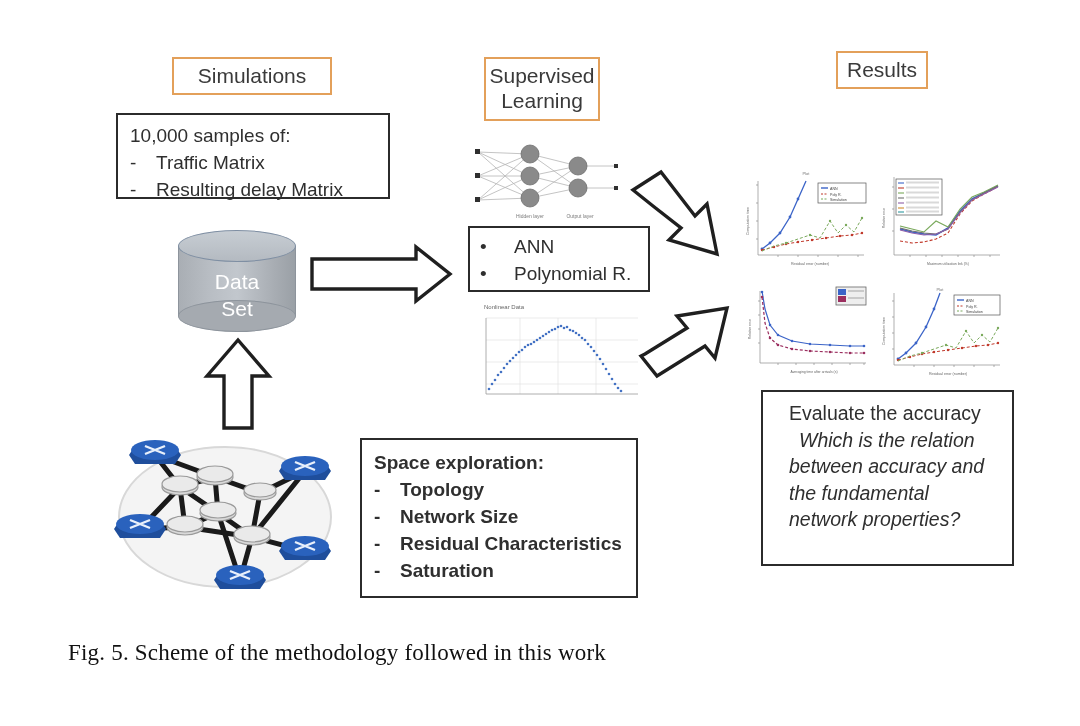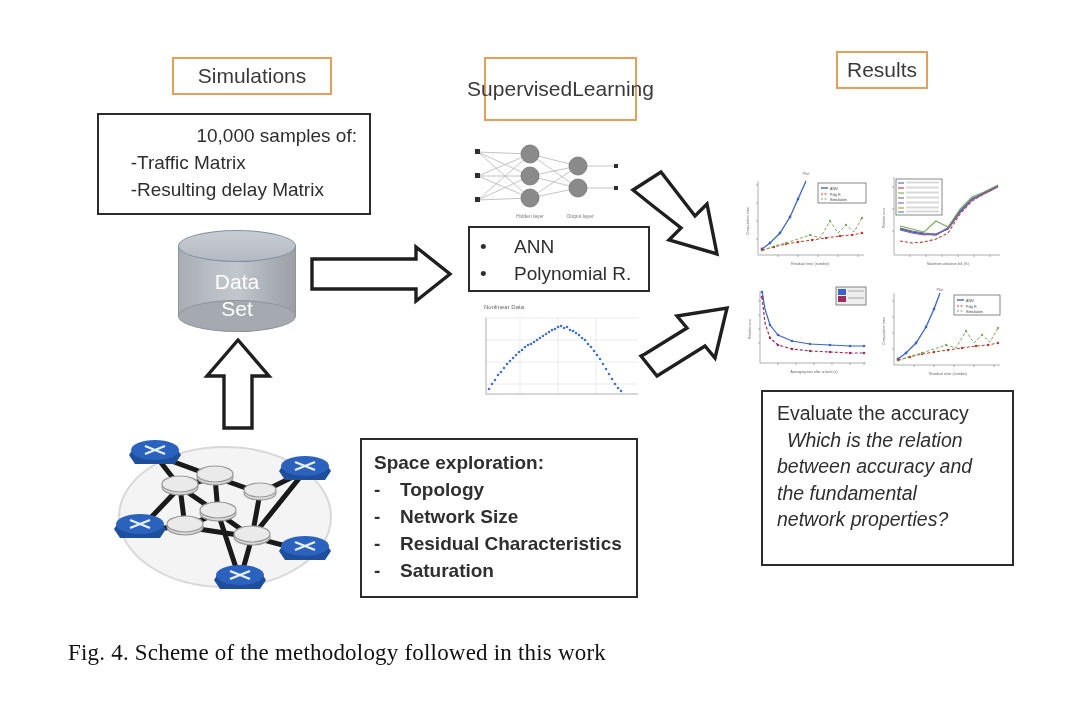--- a/index.html
+++ b/index.html
@@ -92,21 +92,21 @@
 </style>
 </head>
 <body>
 
 <div class="stage">
 
   <div class="abs hdr" style="left:172px; top:57px; width:160px; height:38px;">
     <span>Simulations</span>
   </div>
 
-  <div class="abs box" style="left:97px; top:113px; width:274px; height:102px;text-align:right;">
+  <div class="abs box" style="left:116px; top:113px; width:274px; height:86px;">
     <div class="box-inner">
       <div>10,000 samples of:</div>
       <div class="li">
         <span class="dash">-</span>
         <span>Traffic Matrix</span>
       </div>
       <div class="li">
         <span class="dash">-</span>
         <span>Resulting delay Matrix</span>
       </div>
@@ -225,21 +225,21 @@
         <span class="dash">-</span>
         <span>Saturation</span>
       </div>
     </div>
   </div>
 
   <svg class="abs" style="left:308px; top:243px;" width="146" height="62" viewBox="0 0 146 62">
     <polygon points="4,16 108,16 108,4 142,31 108,58 108,46 4,46" fill="#ffffff" stroke="#1f1f1f" stroke-width="3.4" stroke-linejoin="miter"></polygon>
   </svg>
 
-  <div class="abs hdr" style="left:484px; top:57px; width:153px; height:64px; flex-direction:row;">
+  <div class="abs hdr" style="left:484px; top:57px; width:116px; height:64px; flex-direction:column;">
     <span>Supervised</span>
     <span>Learning</span>
   </div>
 
   <svg class="abs" style="left:468px; top:140px;" width="165" height="82" viewBox="0 0 165 82">
     <g stroke="#b5b5b5" stroke-width="0.8" fill="none">
       <line x1="10" y1="12" x2="62" y2="14"></line>
         <line x1="10" y1="12" x2="62" y2="36"></line>
         <line x1="10" y1="12" x2="62" y2="58"></line>
       <line x1="10" y1="36" x2="62" y2="14"></line>
@@ -569,24 +569,24 @@
       <line x1="83" y1="28" x2="90" y2="28" stroke="#7aa95c" stroke-width="1.1" stroke-dasharray="2,1.5"></line>
       <text x="92" y="18.5" font-size="3.6" fill="#444" font-family="Liberation Sans, sans-serif">ANN</text>
       <text x="92" y="24.5" font-size="3.6" fill="#444" font-family="Liberation Sans, sans-serif">Poly R.</text>
       <text x="92" y="30" font-size="3.6" fill="#444" font-family="Liberation Sans, sans-serif">Simulation</text>
     </g>
     <text x="74" y="92" text-anchor="middle" font-size="3.6" fill="#666" font-family="Liberation Sans, sans-serif">Residual error (number)</text>
     <text x="11" y="48" text-anchor="middle" font-size="3.6" fill="#666" font-family="Liberation Sans, sans-serif" transform="rotate(-90 11 48)">Computation time</text>
   </svg>
 
   <div class="abs box eval" style="left:761px; top:390px; width:253px; height:176px;">
-    <div class="box-inner" style="padding:8px 14px;">
+    <div class="box-inner" style="padding:8px 26px;">
       <div>Evaluate the accuracy</div>
       <div class="it indent">Which is the relation</div>
       <div class="it">between accuracy and</div>
       <div class="it">the fundamental</div>
       <div class="it">network properties?</div>
     </div>
   </div>
 
-  <div class="abs caption" style="left:68px; top:640px;">Fig. 4.   Scheme of the methodology followed in this work</div>
+  <div class="abs caption" style="left:68px; top:640px;">Fig. 5.   Scheme of the methodology followed in this work</div>
 
 </div>
 
 </body></html>

